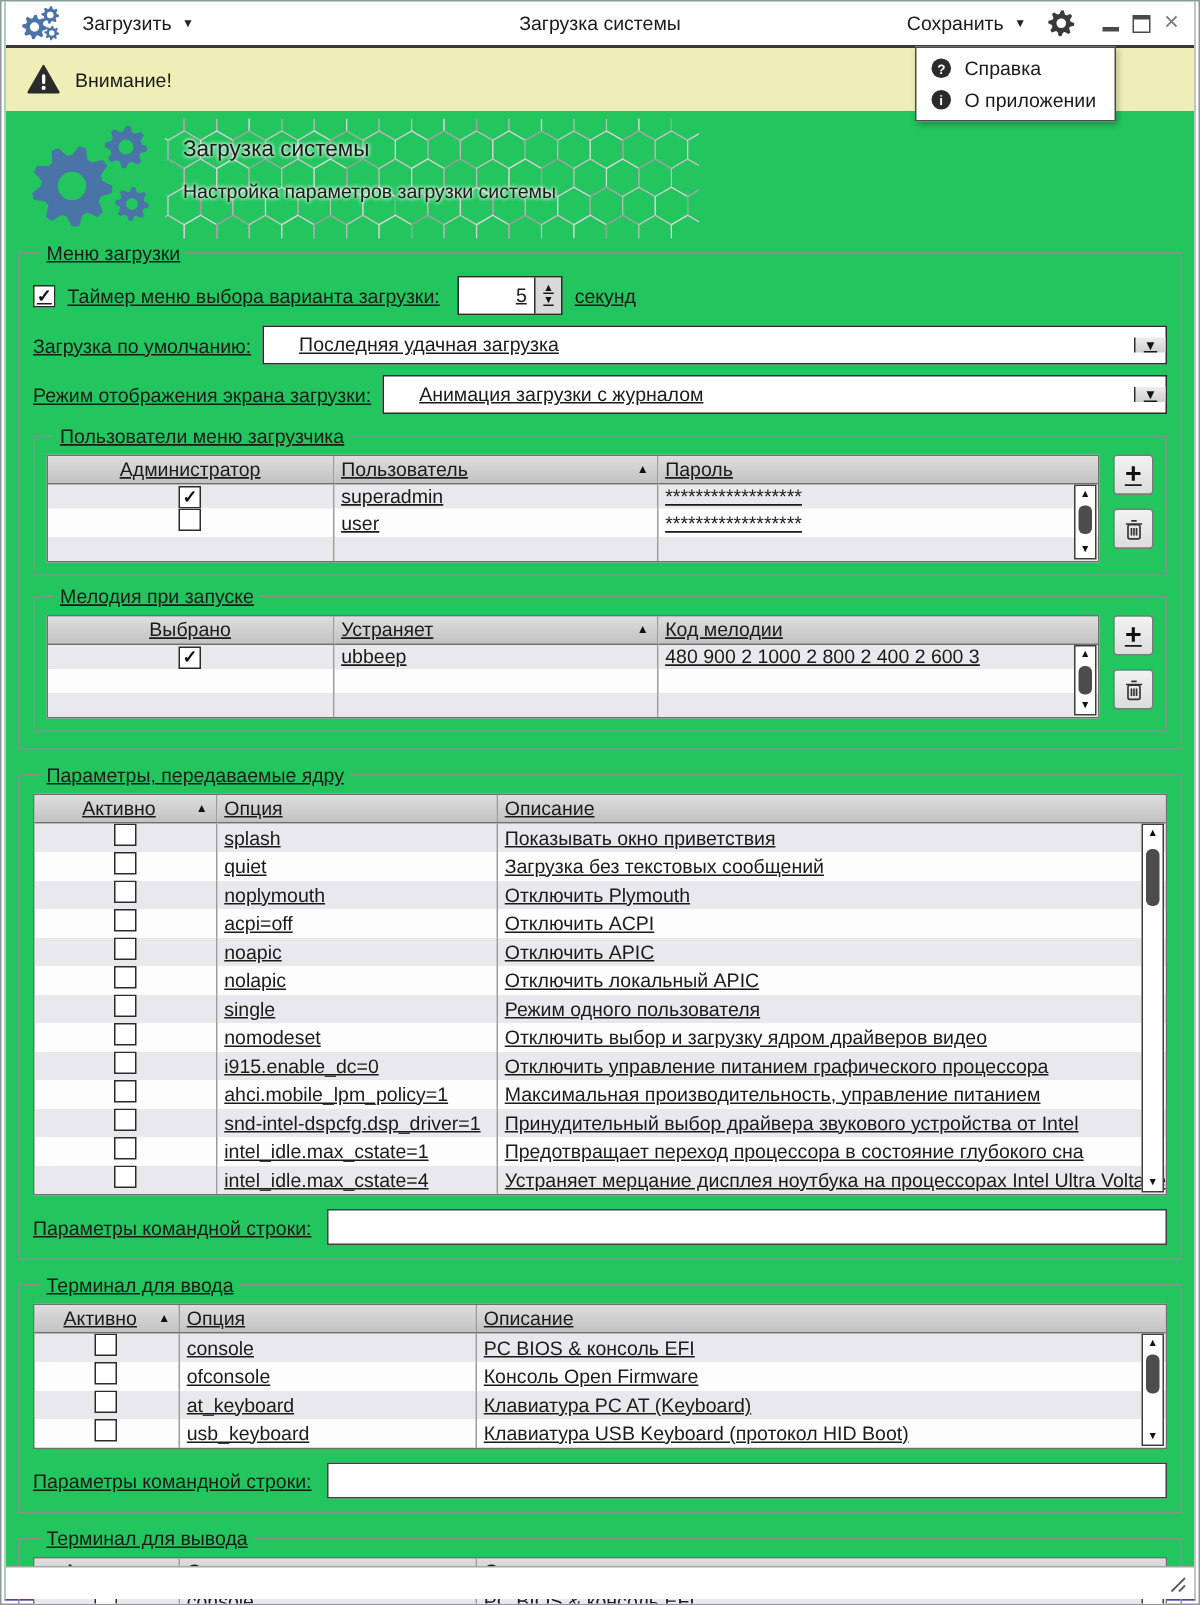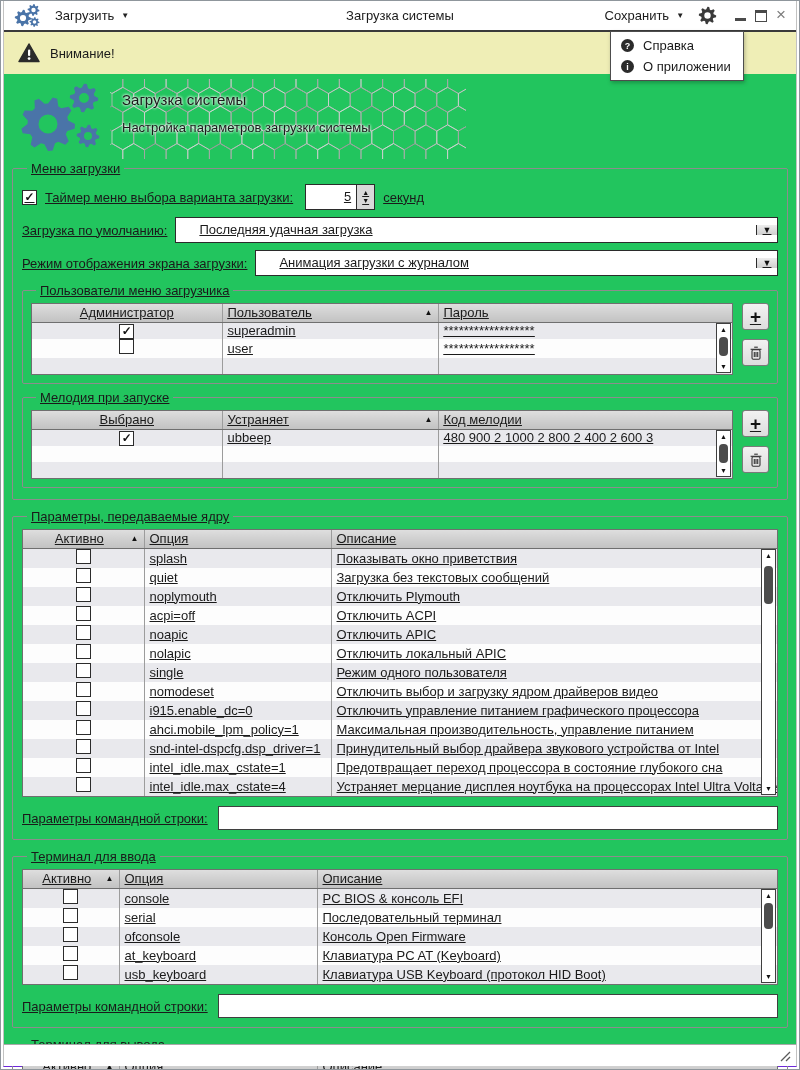--- a/index.html
+++ b/index.html
@@ -511,25 +511,20 @@
           </tr>
               </thead>
           <tbody>
                 <tr>
                   <td class="c-cb"><span class="cb"></span></td>
                   <td>console</td>
                   <td>PC BIOS &amp; консоль EFI</td>
                 </tr>
                 <tr>
                   <td class="c-cb"><span class="cb"></span></td>
-                  <td>serial</td>
-                  <td>Последовательный терминал</td>
-                </tr>
-                <tr>
-                  <td class="c-cb"><span class="cb"></span></td>
                   <td>ofconsole</td>
                   <td>Консоль Open Firmware</td>
                 </tr>
                 <tr>
                   <td class="c-cb"><span class="cb"></span></td>
                   <td>at_keyboard</td>
                   <td>Клавиатура PC AT (Keyboard)</td>
                 </tr>
                 <tr>
                   <td class="c-cb"><span class="cb"></span></td>

